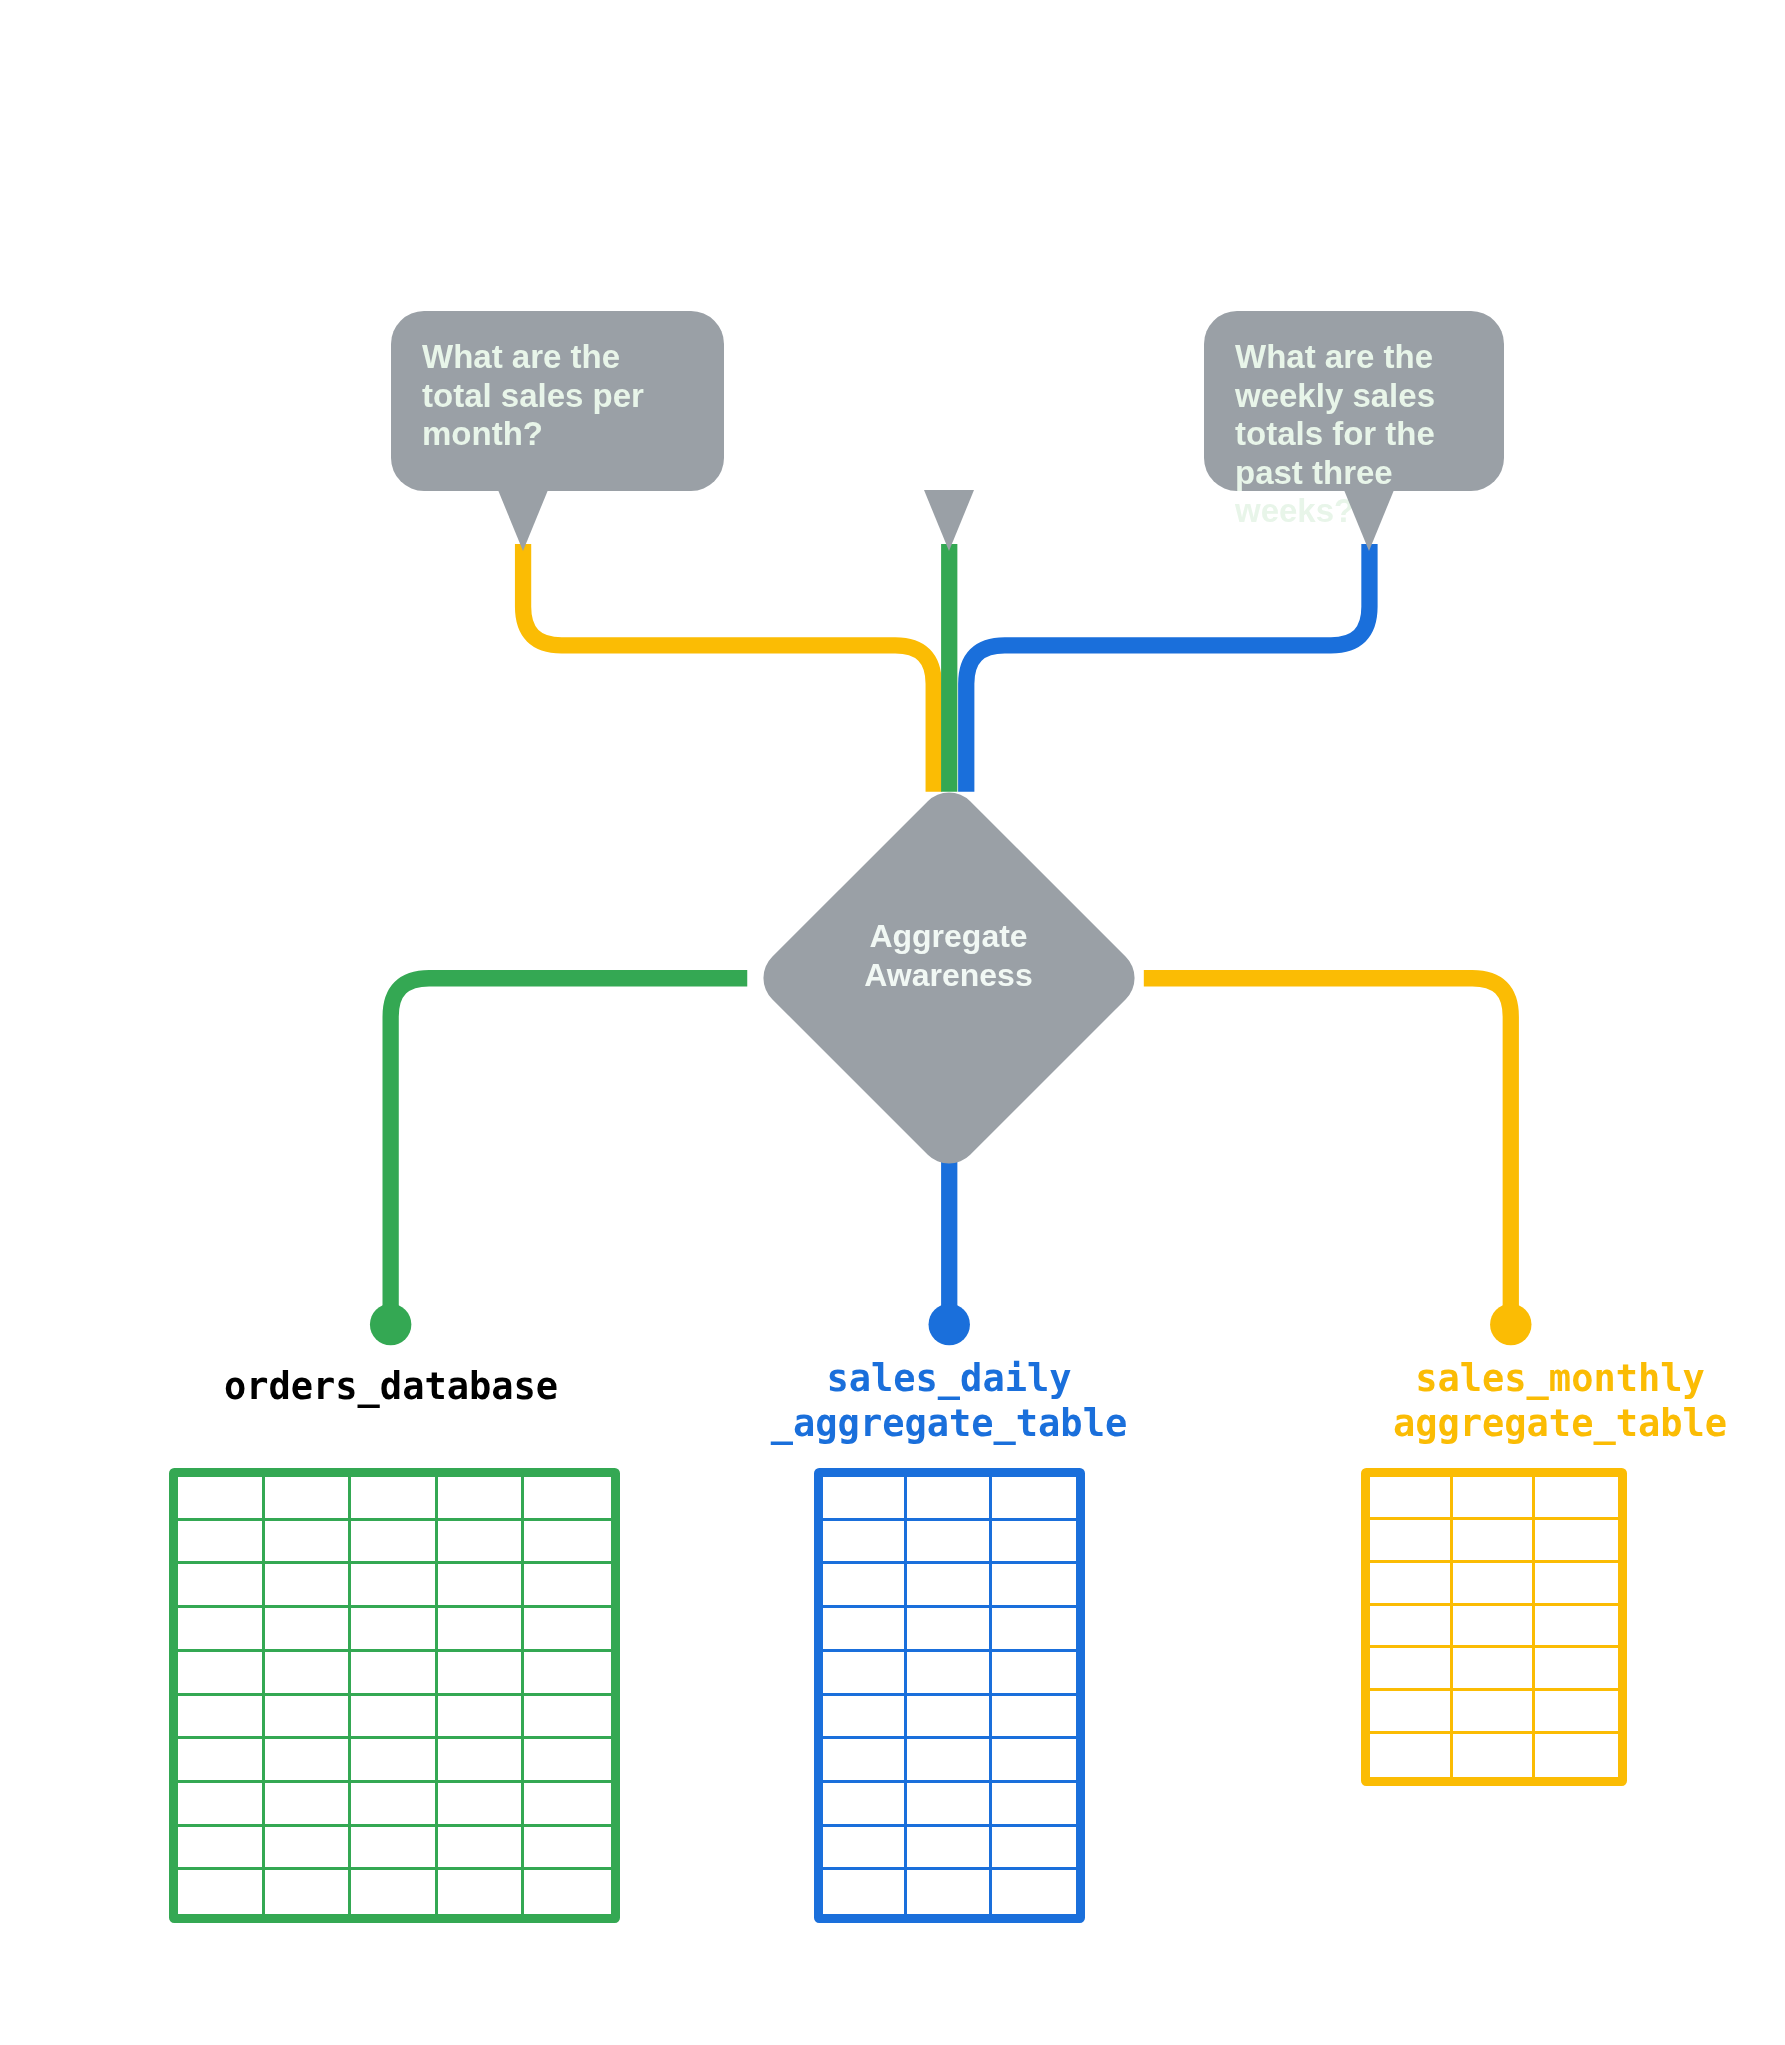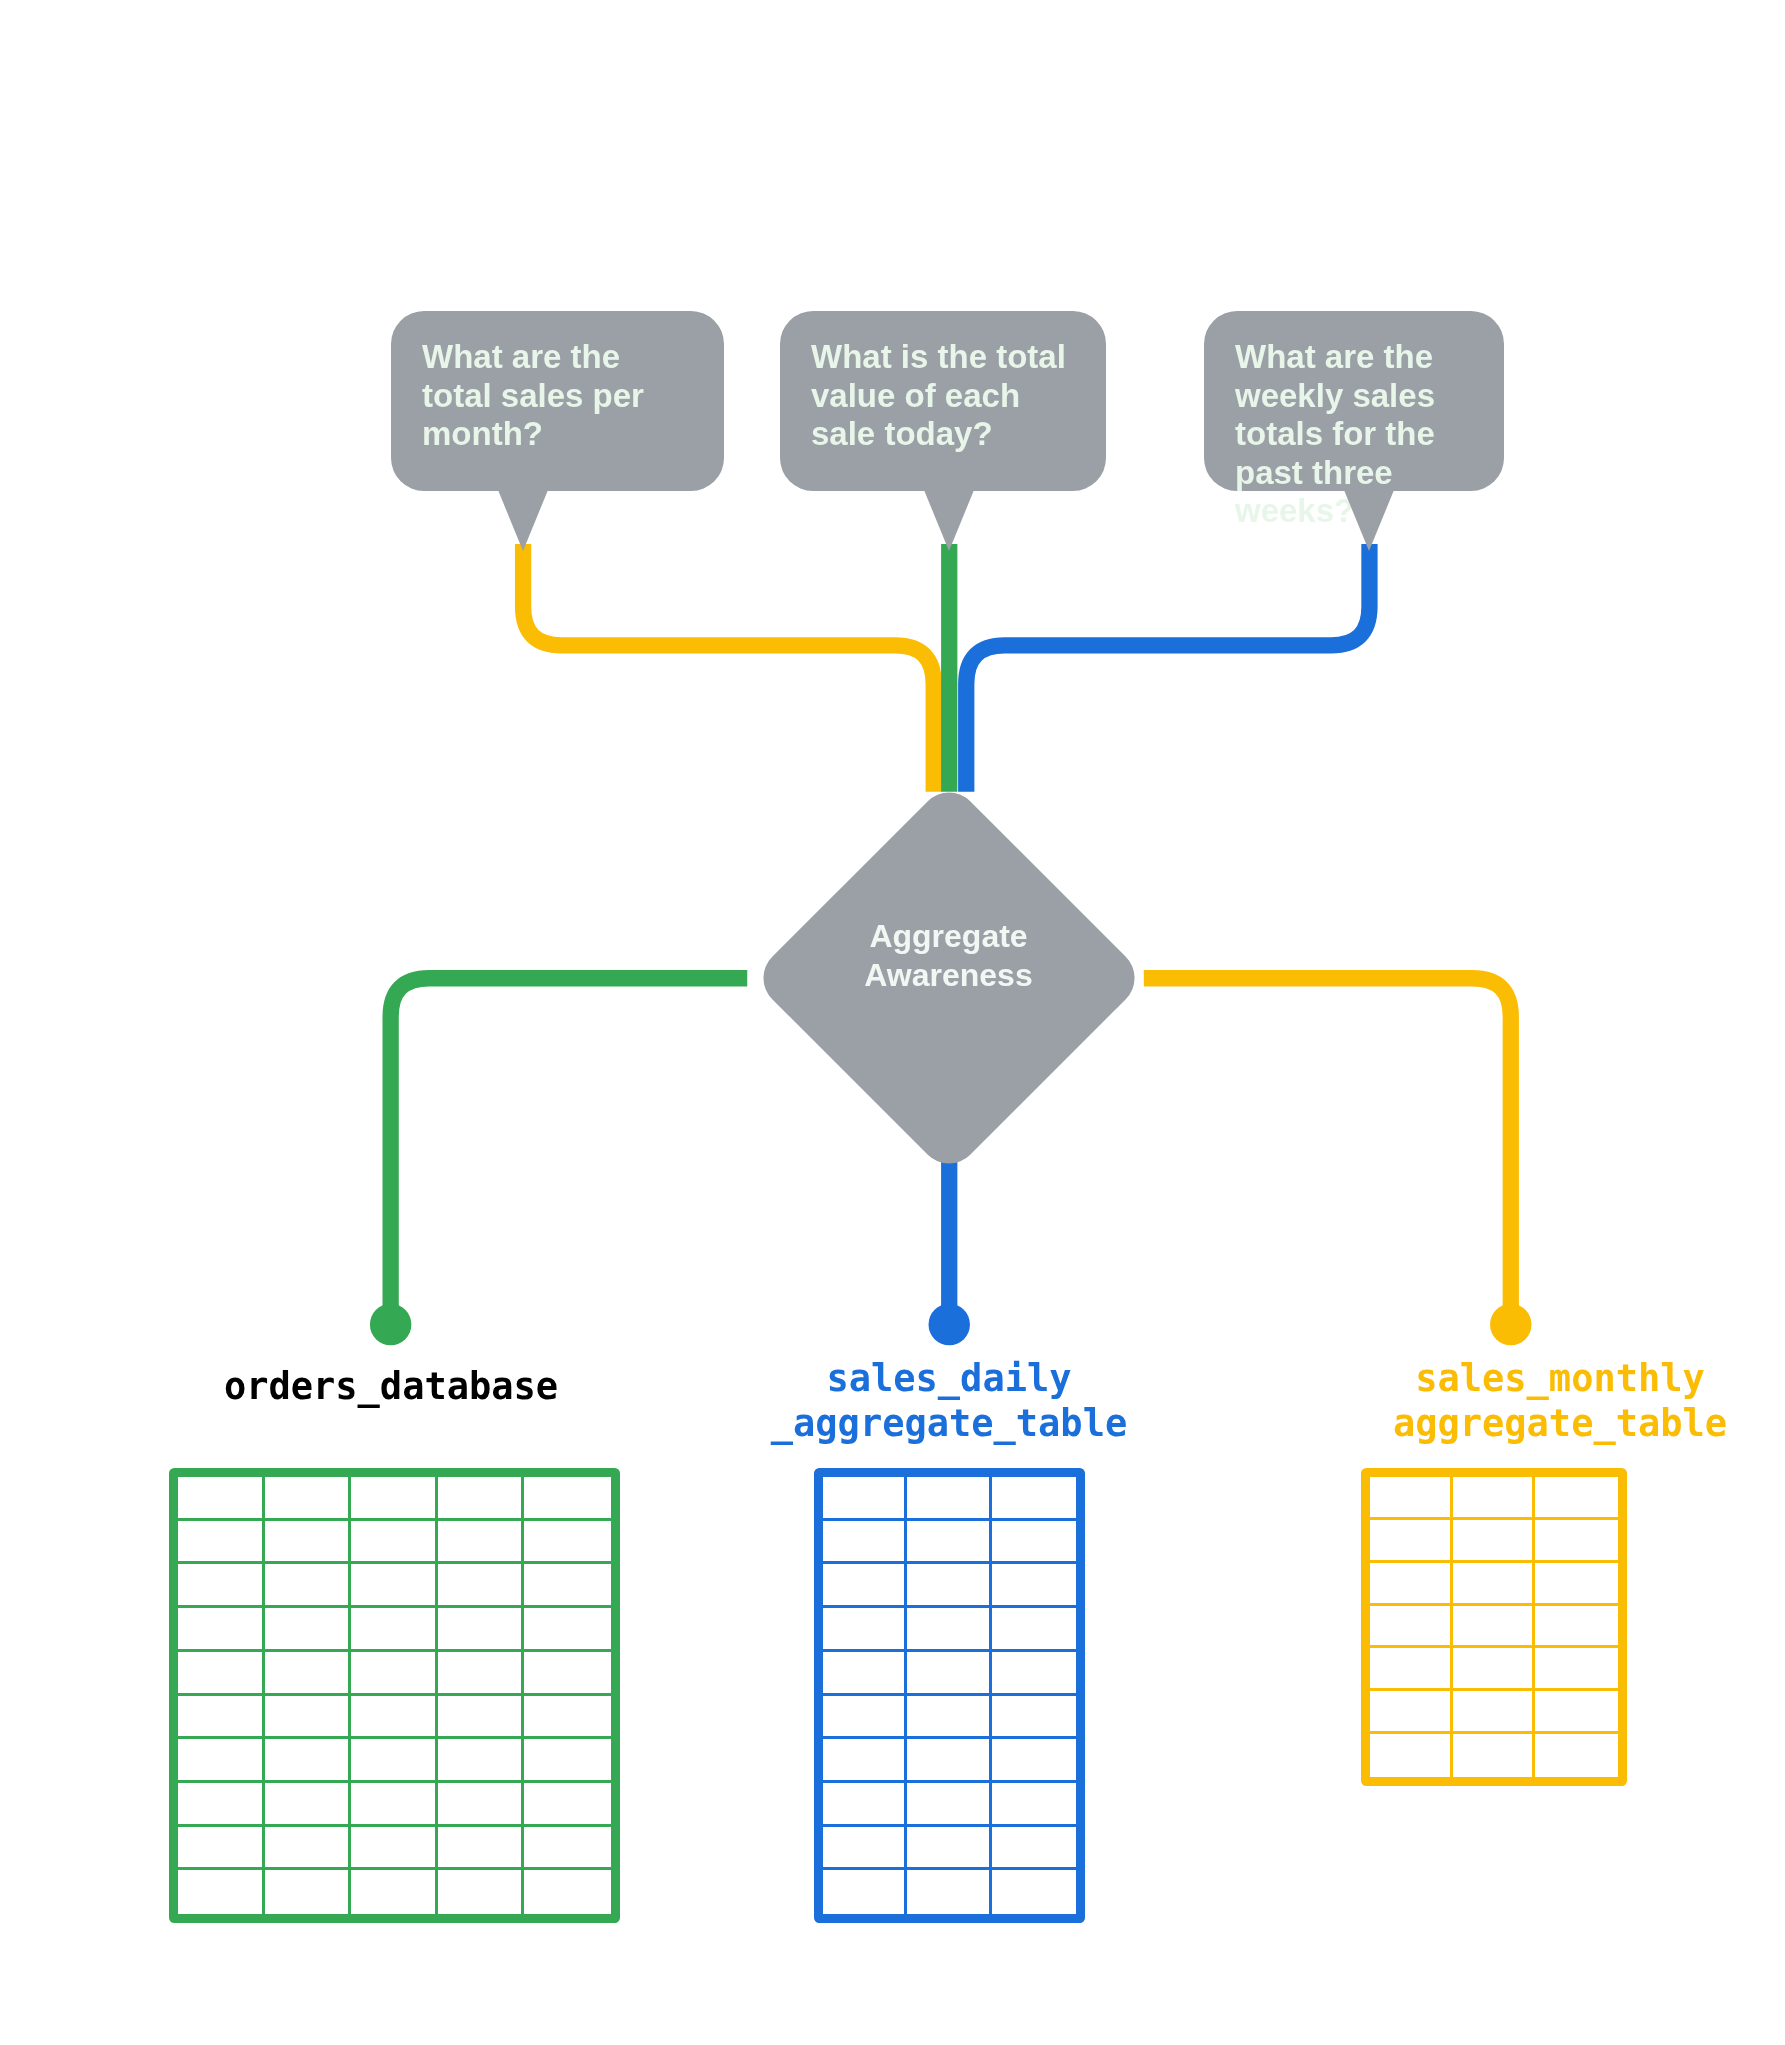--- a/index.html
+++ b/index.html
@@ -110,23 +110,20 @@
 
     <path d="M 1546 1322 L 1990 1322 Q 2042 1322 2042 1374 L 2042 1770" fill="none" stroke="#fbbc04" stroke-width="22" stroke-linecap="butt"></path>
     <circle cx="2042" cy="1790" r="28" fill="#fbbc04"></circle>
   </svg>
 
   <div class="bubble" style="left:354px; top:311px; width:333px; height:180px;margin-left:37px;">
     <span>What are the total sales per month?</span>
   </div>
   <div class="bubble-tail" style="left:498px; top:490px;"></div>
 
-  <div class="bubble" style="left:780px; top:311px; width:326px; height:180px;">
-    <span>What is the total value of each sale today?</span>
-  </div>
   <div class="bubble-tail" style="left:924px; top:490px;"></div>
 
   <div class="bubble" style="left:1204px; top:311px; width:300px; height:180px;">
     <span>What are the weekly sales totals for the past three weeks?</span>
   </div>
   <div class="bubble-tail" style="left:1344px; top:490px;"></div>
 
   <div class="diamond" style="left:809px; top:838px; width:280px; height:280px;"></div>
   <div class="diamond-label" style="left:749px; top:917px; width:399px;">Aggregate
 Awareness</div>

